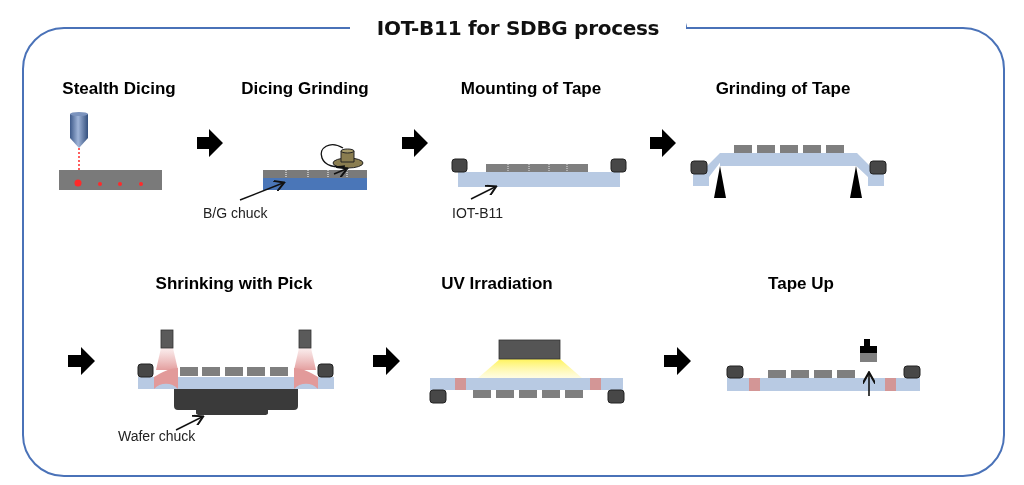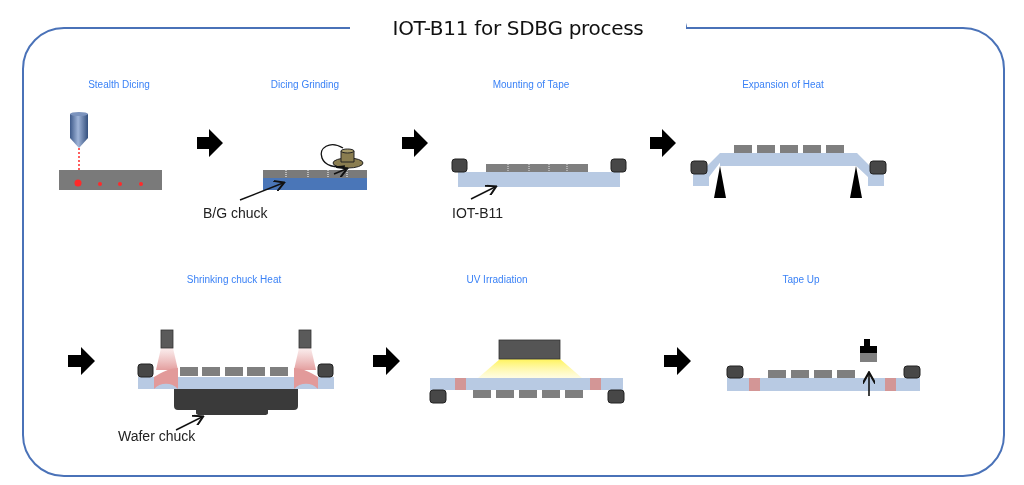--- a/index.html
+++ b/index.html
@@ -1,39 +1,39 @@
 <!DOCTYPE html>
 <html><head>
 <meta charset="utf-8">
 <style>
   html,body{margin:0;padding:0;background:#ffffff;}
   body{width:1024px;height:485px;position:relative;overflow:hidden;font-family:"Liberation Sans",sans-serif;}
   #frame{position:absolute;left:22px;top:27px;width:983px;height:450px;border:2px solid #4a72b8;border-radius:42px;box-sizing:border-box;}
   #title-wrap{position:absolute;left:350px;top:8px;width:336px;height:40px;background:#fff;display:flex;align-items:center;justify-content:center;}
-  #title{font-family:"DejaVu Sans",sans-serif;font-weight:normal;font-size:20px;color:#111;letter-spacing:-0.3px;}
+  #title{font-family:"DejaVu Sans",sans-serif;font-weight:bold;font-size:20px;color:#111;letter-spacing:-0.3px;}
   .dot{position:absolute;top:22px;width:9px;height:9px;border-radius:50%;background:#4a72b8;}
-  .step-title{position:absolute;font-weight:normal;font-size:10px;color:#3b82f6;white-space:nowrap;transform:translateX(-50%);}
+  .step-title{position:absolute;font-weight:bold;font-size:17px;color:#000000;white-space:nowrap;transform:translateX(-50%);}
   .label{position:absolute;font-size:14px;color:#222;white-space:nowrap;}
   svg.diag{position:absolute;left:0;top:0;}
 </style>
 </head>
 <body>
 
 <div id="frame"></div>
 <div class="dot" style="left:352px"></div>
 <div class="dot" style="left:678px"></div>
 <div id="title-wrap">
   <span id="title">IOT-B11 for SDBG process</span>
 </div>
 
 <div class="step-title" style="left:119px;top:79px">Stealth Dicing</div>
 <div class="step-title" style="left:305px;top:79px">Dicing Grinding</div>
 <div class="step-title" style="left:531px;top:79px">Mounting of Tape</div>
-<div class="step-title" style="left:783px;top:79px">Expansion of Heat</div>
-<div class="step-title" style="left:234px;top:274px">Shrinking chuck Heat</div>
+<div class="step-title" style="left:783px;top:79px">Grinding of Tape</div>
+<div class="step-title" style="left:234px;top:274px">Shrinking with Pick</div>
 <div class="step-title" style="left:497px;top:274px">UV Irradiation</div>
 <div class="step-title" style="left:801px;top:274px">Tape Up</div>
 
 <div class="label" style="left:203px;top:205px">B/G chuck</div>
 <div class="label" style="left:452px;top:205px">IOT-B11</div>
 <div class="label" style="left:118px;top:428px">Wafer chuck</div>
 
 <svg class="diag" width="1024" height="485" viewBox="0 0 1024 485">
   <defs>
     <linearGradient id="nozzle" x1="0" x2="1" y1="0" y2="0">

